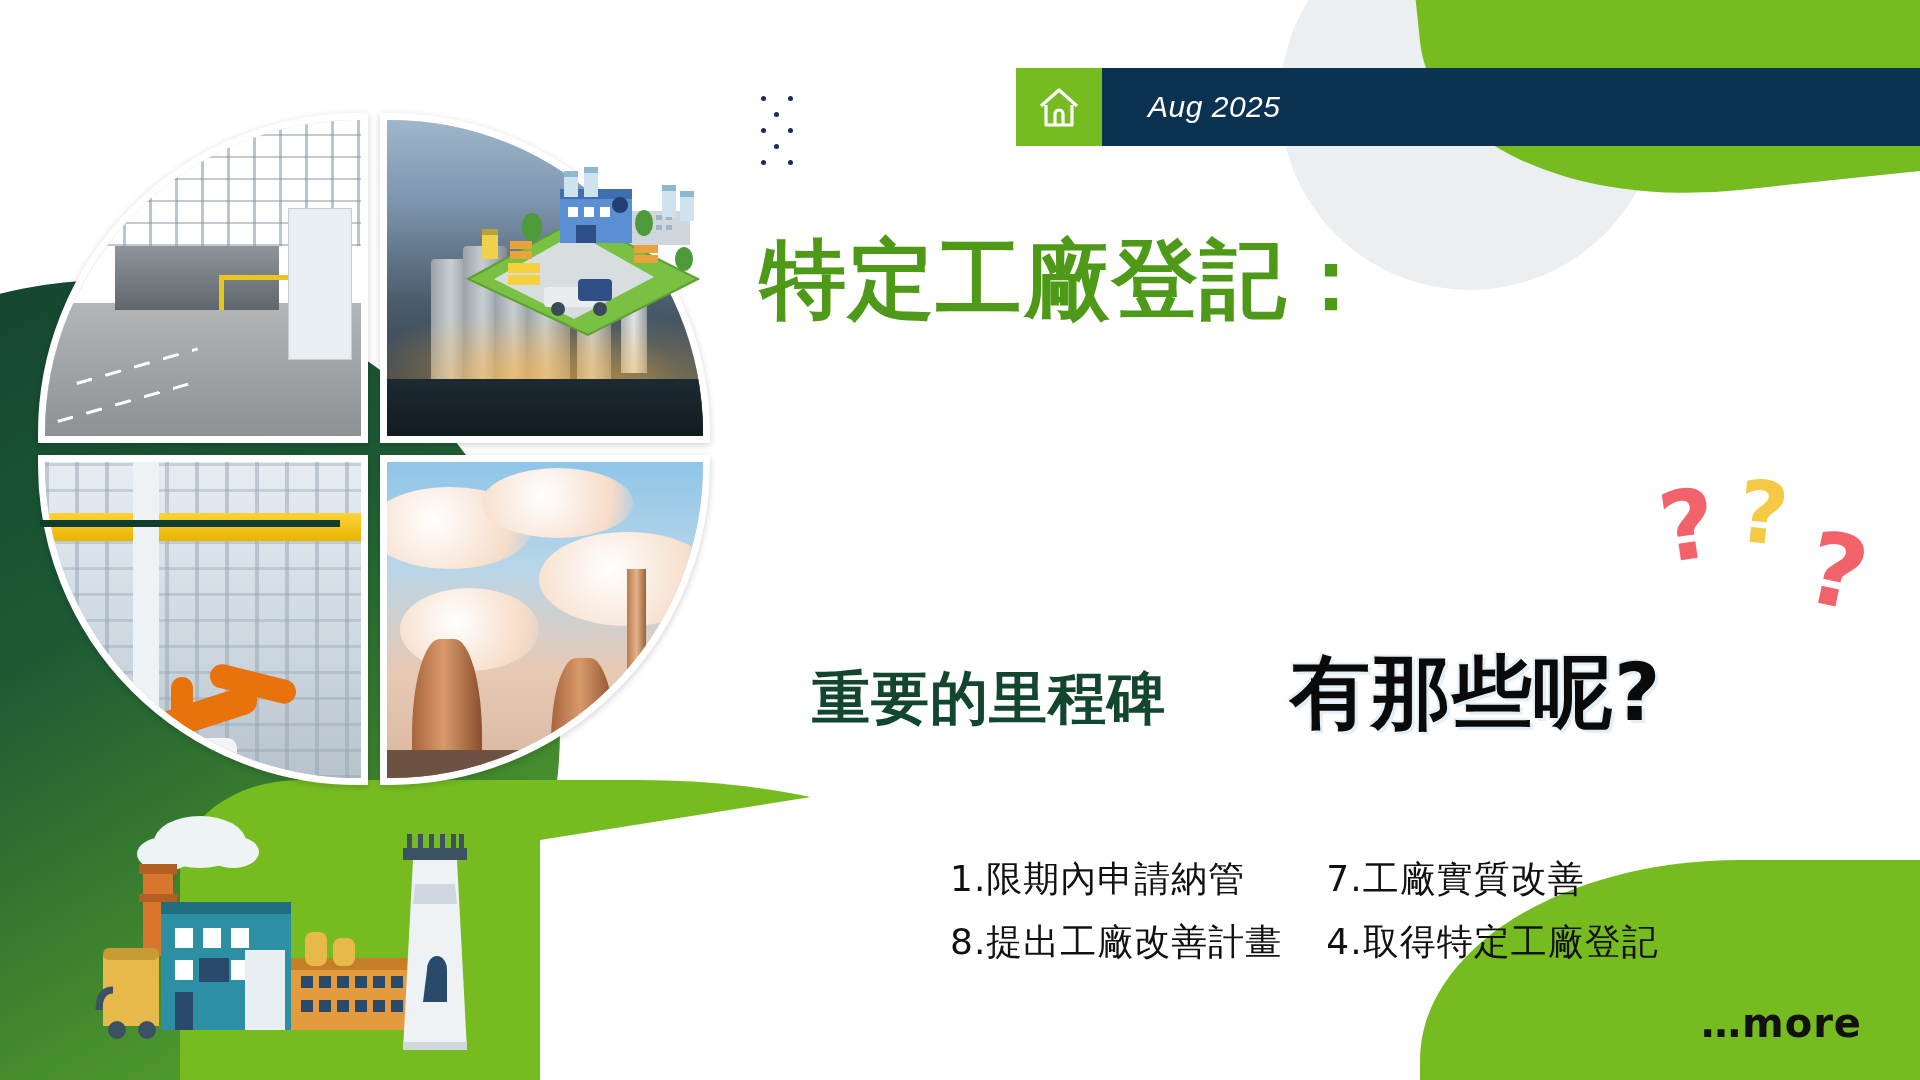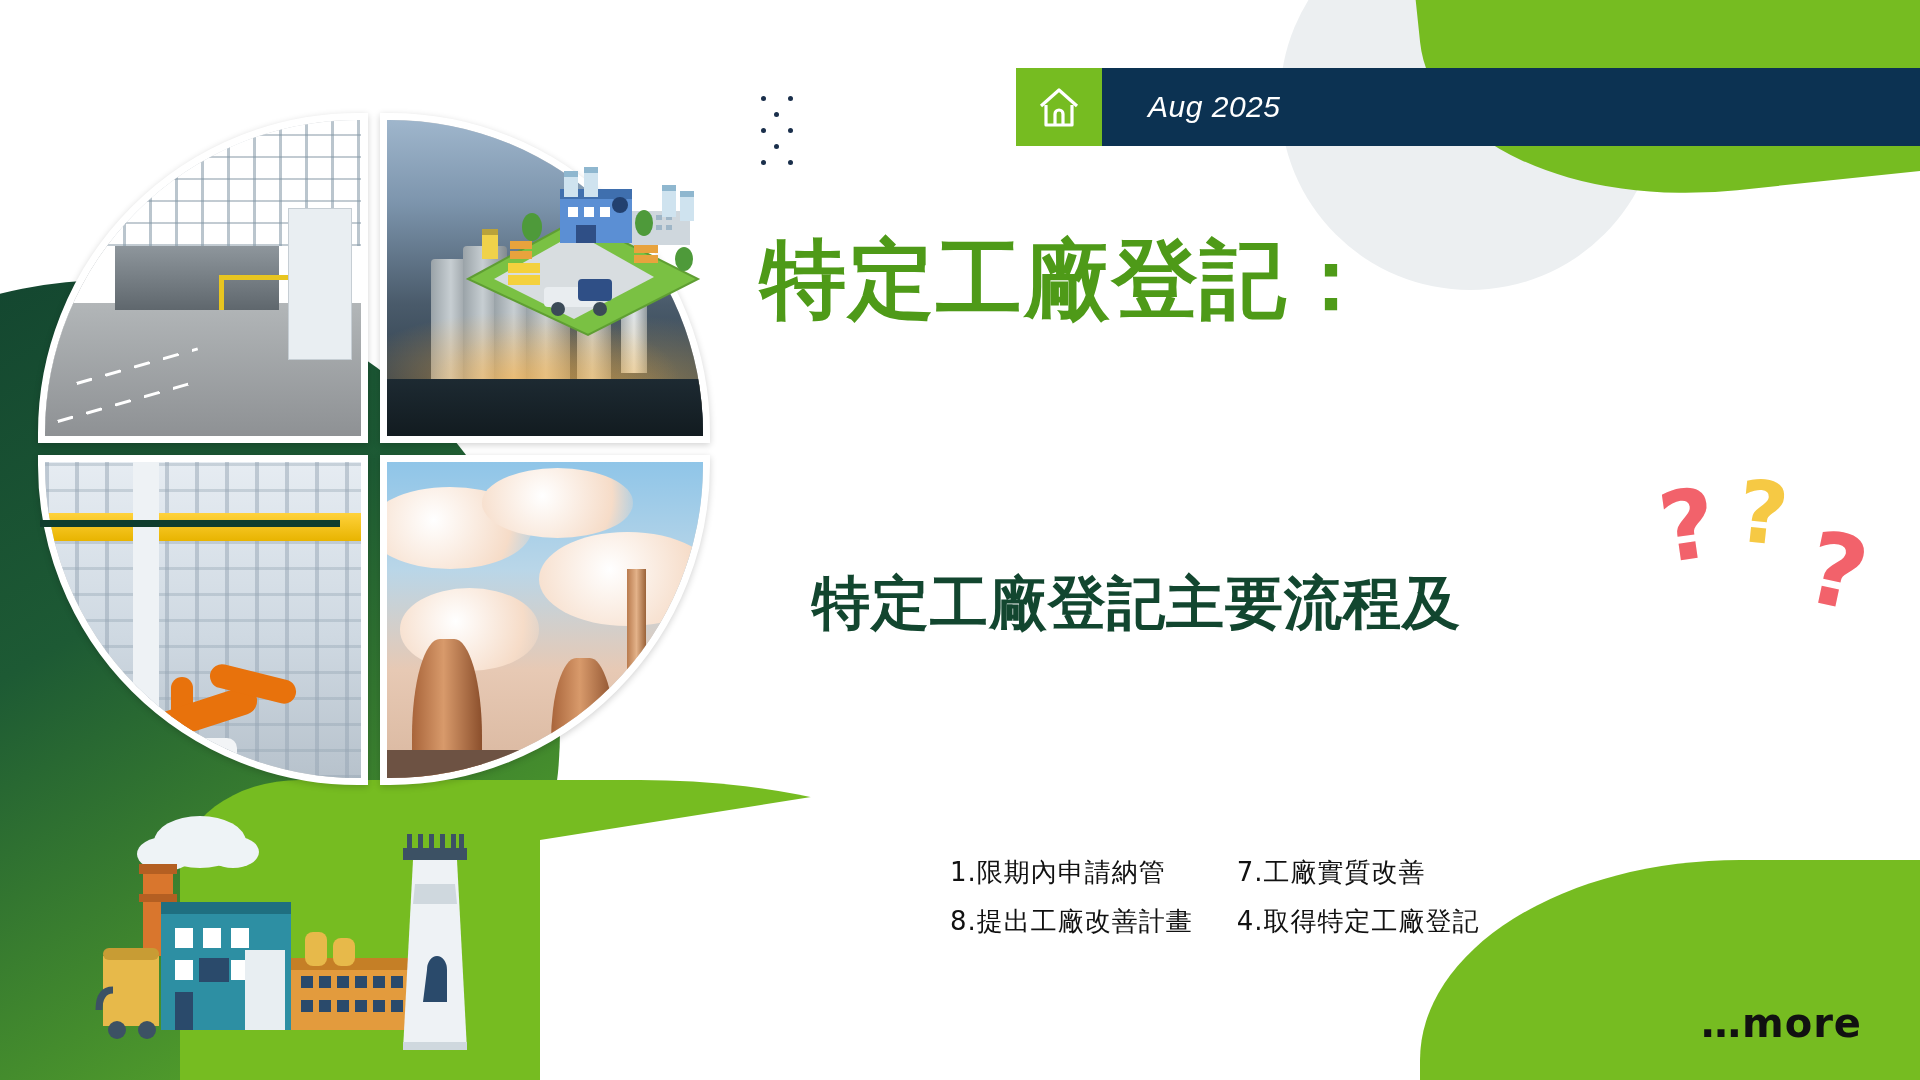--- a/index.html
+++ b/index.html
@@ -281,21 +281,21 @@
   .qm3 { left:148px; top:52px; font-size:100px; transform: rotate(12deg); }
 
   
   .steps {
     position: absolute; left: 950px; top: 855px;
     z-index: 8;
     display: grid;
     grid-template-columns: auto auto;
     column-gap: 44px; row-gap: 14px;
     font-family: "DejaVu Sans", sans-serif;
-    font-size: 26px; color: #111111; letter-spacing: 1px;
+    font-size: 36px; color: #111111; letter-spacing: 1px;
     white-space: nowrap;
   }
   .more {
     position: absolute; right: 58px; top: 1000px;
     font-family: "DejaVu Sans", sans-serif;
     font-size: 40px; font-weight: 700; color: #111111;
     letter-spacing: 1px; z-index: 8;
   }
 
   
@@ -516,21 +516,22 @@
       <rect x="66" y="14" width="5" height="16"></rect>
         <rect x="74" y="14" width="5" height="16"></rect>
     </g>
     <path d="M28 40 L72 40 L82 230 L18 230 Z" fill="#eef2f5"></path>
     <path d="M30 64 L70 64 L72 84 L28 84 Z" fill="#cfd8de"></path>
     <path d="M42 150 a10 14 0 0 1 20 0 L62 182 L38 182 Z" fill="#2a4a6b"></path>
     <rect x="18" y="222" width="64" height="10" fill="#cfd8de"></rect>
   </svg>
 
   <div class="title1">特定工廠登記：</div>
-  <div class="title3">特定工廠登記主要流程及</div>
+  <div class="title4">重要的里程碑</div>
+  <div class="title-q">有那些呢?</div>
 
   <div class="qmarks">
     <span class="qm qm1">?</span>
     <span class="qm qm2">?</span>
     <span class="qm qm3">?</span>
   </div>
 
   <div class="steps">
     <span>1.限期內申請納管</span>
     <span>7.工廠實質改善</span>

